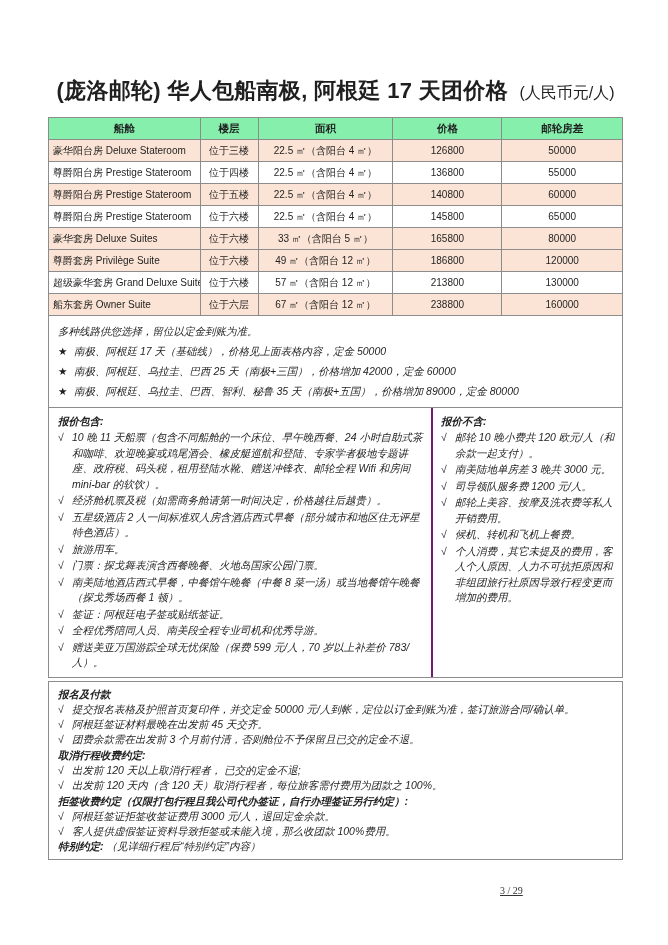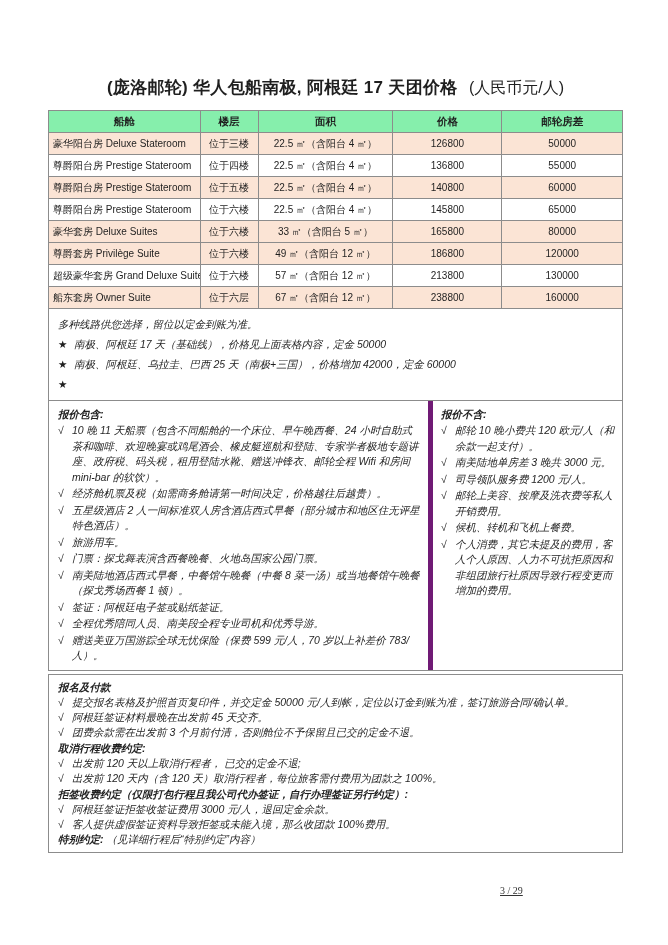--- a/index.html
+++ b/index.html
@@ -4,42 +4,42 @@
 <style>
   html,body{margin:0;padding:0;}
   body{
     width:668px;height:945px;background:#ffffff;
     font-family:"Liberation Sans","DejaVu Sans",sans-serif;
     color:#1f1f1f;position:relative;overflow:hidden;
   }
   .page{position:absolute;inset:0;background:#fff;}
   .content{position:absolute;left:48px;top:76px;width:575px;}
   .title-row{text-align:center;margin-bottom:11px;white-space:nowrap;}
-  .title-main{font-size:17px;font-weight:bold;letter-spacing:0.3px;}
+  .title-main{font-size:22px;font-weight:bold;letter-spacing:0.3px;}
   .title-suffix{font-size:16px;margin-left:7px;}
 
   table.price{width:100%;border-collapse:collapse;table-layout:fixed;font-size:10px;}
   table.price th,table.price td{
     border:1px solid #8c8c8c;padding:0 4px;height:21px;
     white-space:nowrap;overflow:hidden;vertical-align:middle;
   }
   table.price th{background:#86efac;font-weight:bold;text-align:center;font-size:10.5px;}
   td.c-cabin{text-align:left;padding-left:6px;}
   td.c-mid{text-align:center;}
   tr.peach td{background:#fbe4d5;}
   tr.tall td{height:43px;}
   .two-line div{line-height:21px;}
 
   .box{border:1px solid #8c8c8c;font-size:10.5px;font-style:italic;}
   .notes{border-top:none;padding:5px 9px 6px 9px;line-height:20px;}
   .note-line{display:flex;}
   .note-mark{width:16px;flex:0 0 16px;}
 
   .quote{display:flex;border-top:none;}
-  .q-left{width:67%;border-right:5px solid #701a75;padding:5px 8px 6px 9px;box-sizing:border-box;}
+  .q-left{width:67%;border-right:2px solid #701a75;padding:5px 8px 6px 9px;box-sizing:border-box;}
   .q-right{flex:1;padding:5px 6px 6px 8px;box-sizing:border-box;}
   .q-title{font-weight:bold;line-height:16px;}
   .q-item{display:flex;line-height:15.5px;margin-top:1px;}
   .q-mark{width:14px;flex:0 0 14px;}
   .q-text{flex:1;}
 
   .signup{margin-top:3px;padding:4px 9px 5px 9px;line-height:15px;}
   .s-title{font-weight:bold;line-height:16px;}
   .s-item{display:flex;line-height:15px;}
   .s-mark{width:14px;flex:0 0 14px;}
@@ -141,20 +141,21 @@
       <div class="note-line">
         <span class="note-mark">★</span>
         <span>南极、阿根廷 17 天（基础线），价格见上面表格内容，定金 50000</span>
       </div>
       <div class="note-line">
         <span class="note-mark">★</span>
         <span>南极、阿根廷、乌拉圭、巴西 25 天（南极+三国），价格增加 42000，定金 60000</span>
       </div>
       <div class="note-line">
         <span class="note-mark">★</span>
+        <span>南极、阿根廷、乌拉圭、巴西、智利、秘鲁 35 天（南极+五国），价格增加 89000，定金 80000</span>
       </div>
     </div>
 
     <div class="box quote">
       <div class="q-left">
         <div class="q-title">报价包含:</div>
         <div class="q-item">
           <span class="q-mark">√</span>
           <span class="q-text">10 晚 11 天船票（包含不同船舱的一个床位、早午晚西餐、24 小时自助式茶和咖啡、欢迎晚宴或鸡尾酒会、橡皮艇巡航和登陆、专家学者极地专题讲座、政府税、码头税，租用登陆水靴、赠送冲锋衣、邮轮全程 Wifi 和房间 mini-bar 的软饮）。</span>
         </div>

